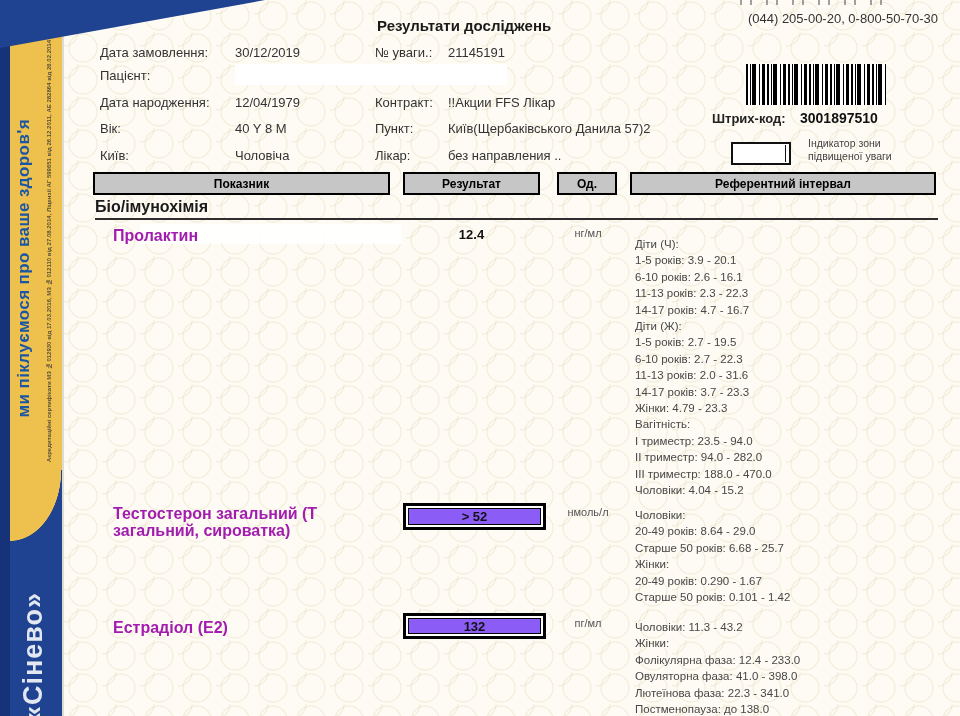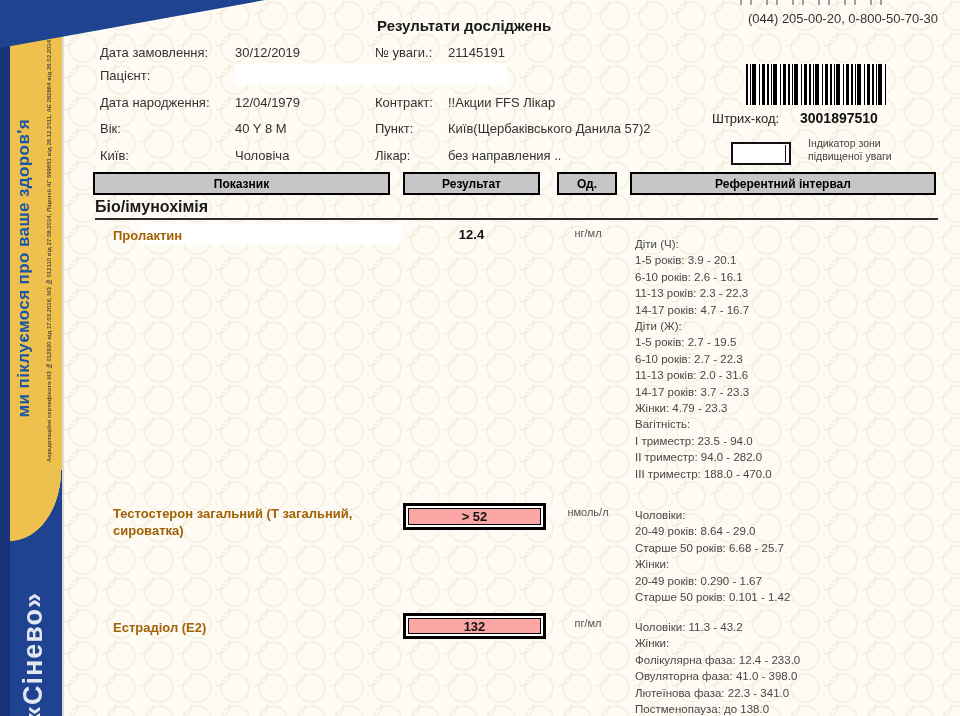--- a/index.html
+++ b/index.html
@@ -42,36 +42,36 @@
     color:#1a1a1a;}
   .phones{position:absolute;left:700px;top:11px;width:238px;text-align:right;
     font-size:13px;color:#333;}
   .lbl{position:absolute;font-size:13px;color:#333;}
   .val{position:absolute;font-size:13px;color:#333;}
   .redact{position:absolute;left:235px;top:64px;width:272px;height:21px;background:#fff;}
   
   .barcode{position:absolute;left:746px;top:64px;width:140px;height:41px;background:
     repeating-linear-gradient(90deg,#000 0 2px,#fff 2px 4px,#000 4px 5px,#fff 5px 6px,
       #000 6px 10px,#fff 10px 13px,#000 13px 14px,#fff 14px 16px,#000 16px 19px,#fff 19px 21px);}
-  .bc-label{position:absolute;left:712px;top:111px;font-size:13px;color:#222;}
+  .bc-label{position:absolute;left:712px;top:111px;font-size:13px;color:#222;font-weight:bold;}
   .bc-value{position:absolute;left:800px;top:110px;font-size:14px;font-weight:bold;color:#111;}
   .ind-box{position:absolute;left:731px;top:142px;width:56px;height:19px;border:2px solid #111;background:#fff;}
   .ind-box::after{content:"";position:absolute;right:3px;top:1px;bottom:1px;width:1px;background:#111;}
   .ind-note{position:absolute;left:808px;top:137px;width:120px;font-size:10.5px;line-height:13px;color:#444;}
   
   .th{position:absolute;top:172px;height:19px;background:#c6c6c6;border:2px solid #000;
     display:flex;align-items:center;justify-content:center;
     font-size:12px;font-weight:bold;color:#000;}
   .section-title{position:absolute;left:95px;top:198px;font-size:16px;font-weight:bold;color:#1a1a1a;}
   .section-line{position:absolute;left:95px;top:218px;width:843px;height:2px;background:#2e2e2e;}
   .row-highlight{position:absolute;left:140px;top:224px;width:262px;height:20px;background:rgba(255,255,255,.9);}
-  .test-name{position:absolute;left:113px;font-size:13px;font-weight:bold;color:#a16207;line-height:17px;}
+  .test-name{position:absolute;left:113px;font-size:16px;font-weight:bold;color:#a21caf;line-height:17px;}
   .result-plain{position:absolute;left:403px;width:137px;text-align:center;
     font-size:13px;font-weight:bold;color:#111;}
-  .result-box{position:absolute;left:403px;width:137px;background:#fca5a5;
+  .result-box{position:absolute;left:403px;width:137px;background:#8b5cf6;
     border:3px solid #000;box-shadow:inset 0 0 0 2px #fff, inset 0 0 0 3px #000;
     display:flex;align-items:center;justify-content:center;
     font-size:13px;font-weight:bold;color:#111;}
   .unit{position:absolute;left:557px;width:62px;text-align:center;font-size:11px;color:#555;}
   .ref{position:absolute;left:635px;width:300px;font-size:11.5px;line-height:16.4px;color:#474747;}
   .ref div{white-space:nowrap;}
 </style>
 </head>
 <body>
 
@@ -148,20 +148,21 @@
     <div>Діти (Ж):</div>
     <div>1-5 років: 2.7 - 19.5</div>
     <div>6-10 років: 2.7 - 22.3</div>
     <div>11-13 років: 2.0 - 31.6</div>
     <div>14-17 років: 3.7 - 23.3</div>
     <div>Жінки: 4.79 - 23.3</div>
     <div>Вагітність:</div>
     <div>I триместр: 23.5 - 94.0</div>
     <div>II триместр: 94.0 - 282.0</div>
     <div>III триместр: 188.0 - 470.0</div>
+    <div>Чоловіки: 4.04 - 15.2</div>
   </div>
 
 <div class="test-name" style="top:505px;width:290px">Тестостерон загальний (Т загальний, сироватка)</div>
 <div class="result-box" style="top:503px;height:21px">&gt; 52</div>
 <div class="unit" style="top:506px">нмоль/л</div>
 <div class="ref" style="top:507px">
 
 <div>Чоловіки:</div>
     <div>20-49 років: 8.64 - 29.0</div>
     <div>Старше 50 років: 6.68 - 25.7</div>

